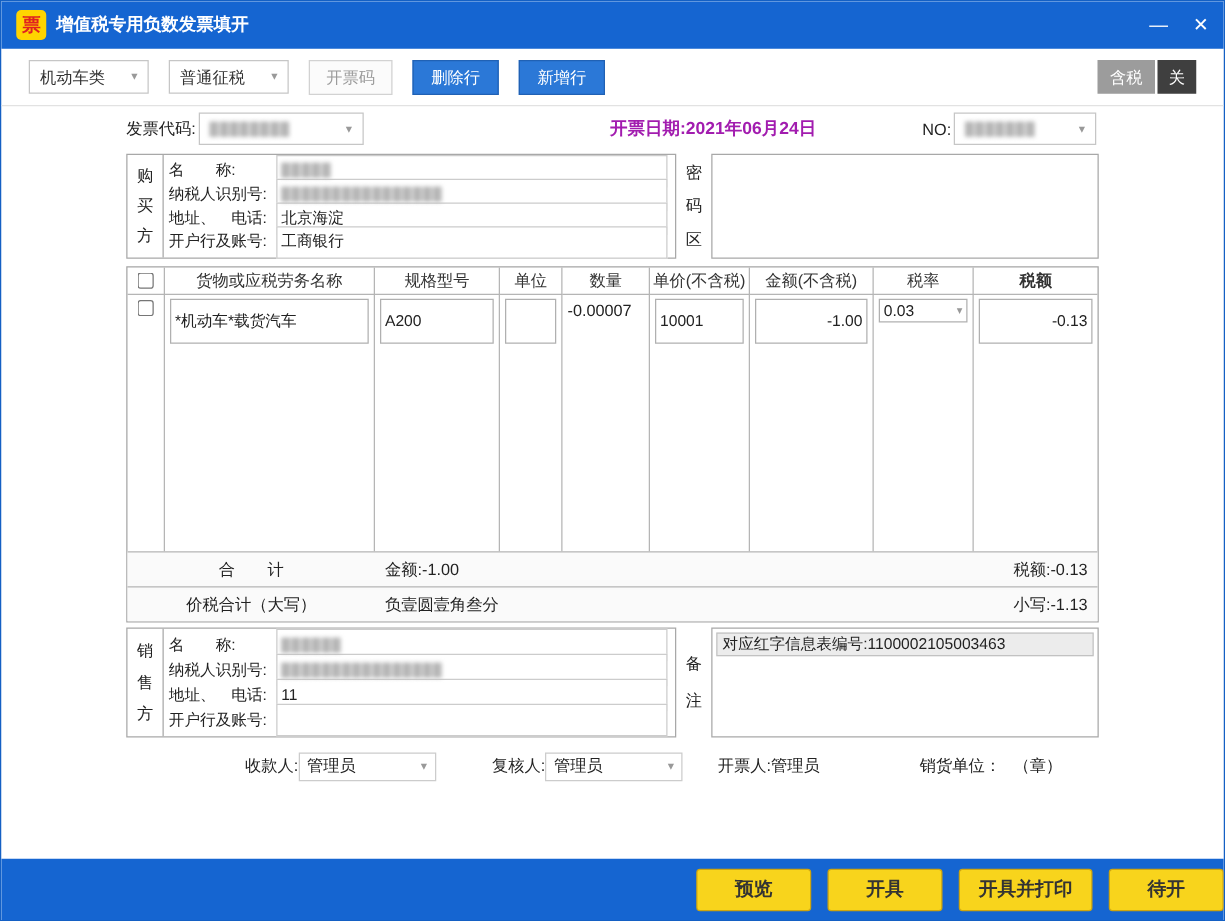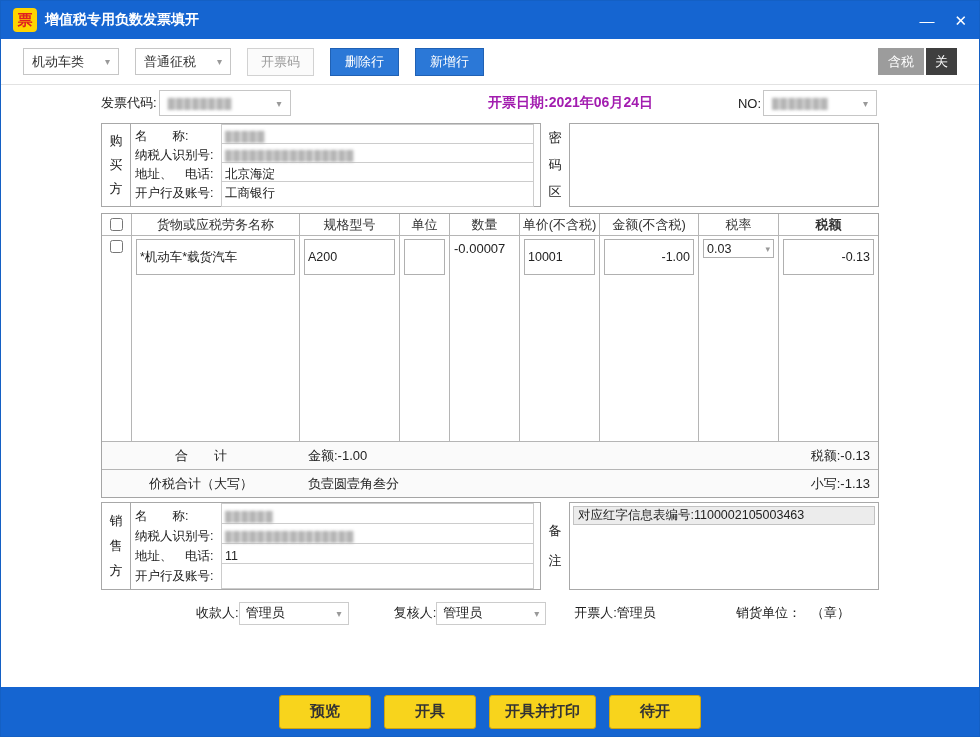--- a/index.html
+++ b/index.html
@@ -99,21 +99,21 @@
   .footer-row { margin-top:8px; height:30px; display:flex; align-items:center;
                 padding-left:95px; font-size:13px; color:#222; }
   .f-select { width:110px; height:23px; border:1px solid #ccc; display:flex; align-items:center;
               padding:0 6px; font-size:13px; background:#fff; cursor:pointer; }
   .f-select .chev { margin-left:auto; color:#999; font-size:10px; }
   .gap45 { margin-left:45px; } .gap28 { margin-left:28px; } .gap80 { margin-left:80px; }
   .seal { margin-left:10px; }
 
   
   .bottom-bar { position:absolute; left:0; right:0; bottom:0; height:49px; background:#1565d1;
-                display:flex; align-items:center; justify-content:center; gap:13px; }
+                display:flex; align-items:center; justify-content:flex-end; gap:13px; }
   .btn-yellow { height:34px; background:#f8d41c; border:1px solid #cfa50d; border-radius:3px;
                 color:#333; font-size:15px; font-weight:bold; padding:0 30px; cursor:pointer;
                 font-family:inherit; }
   .btn-yellow.narrow { padding:0 15px; }
 
   input[type="checkbox"] { width:13px; height:13px; }
 </style>
 </head>
 <body>
 

